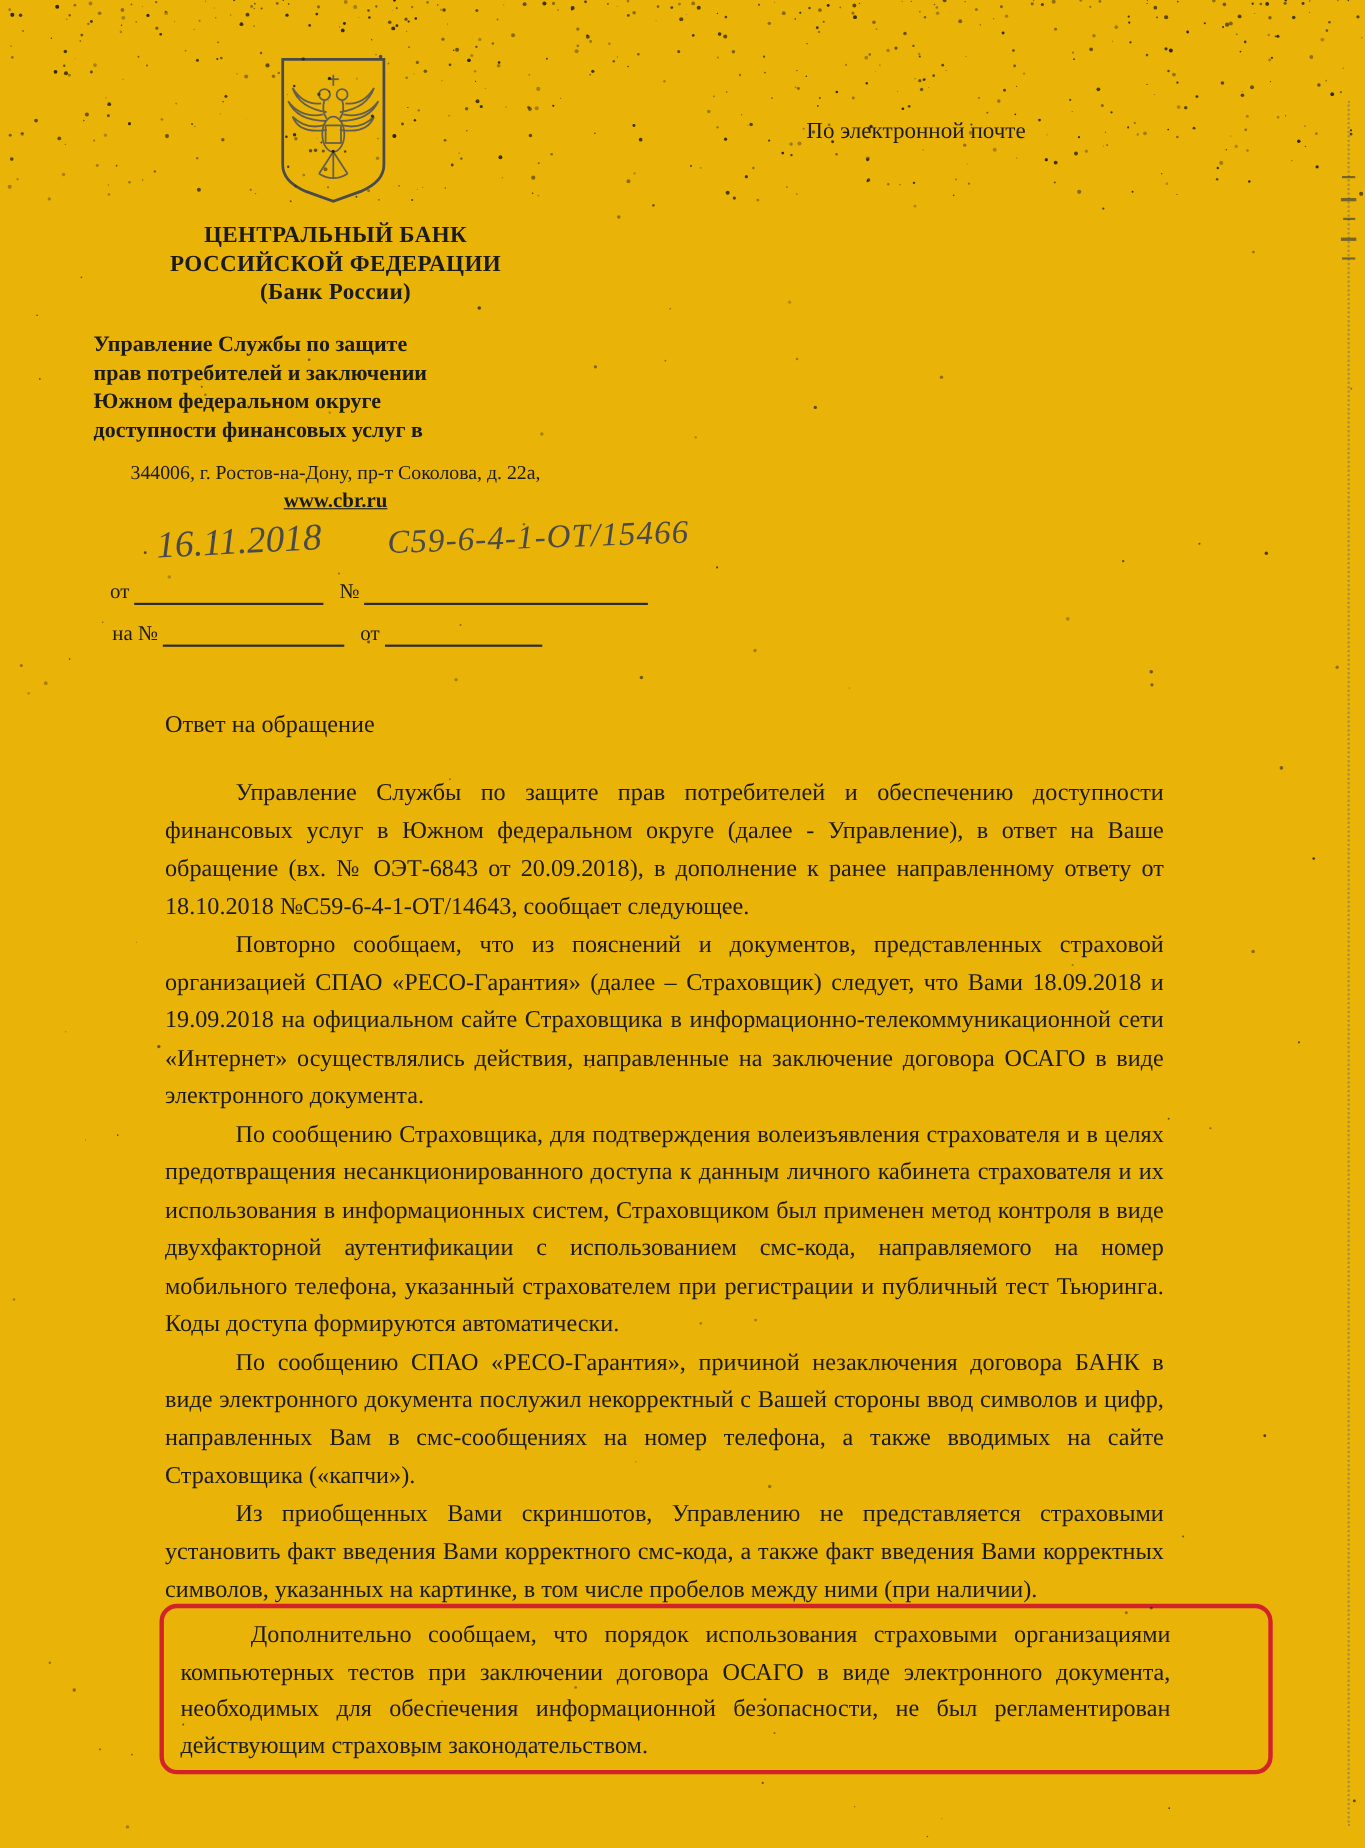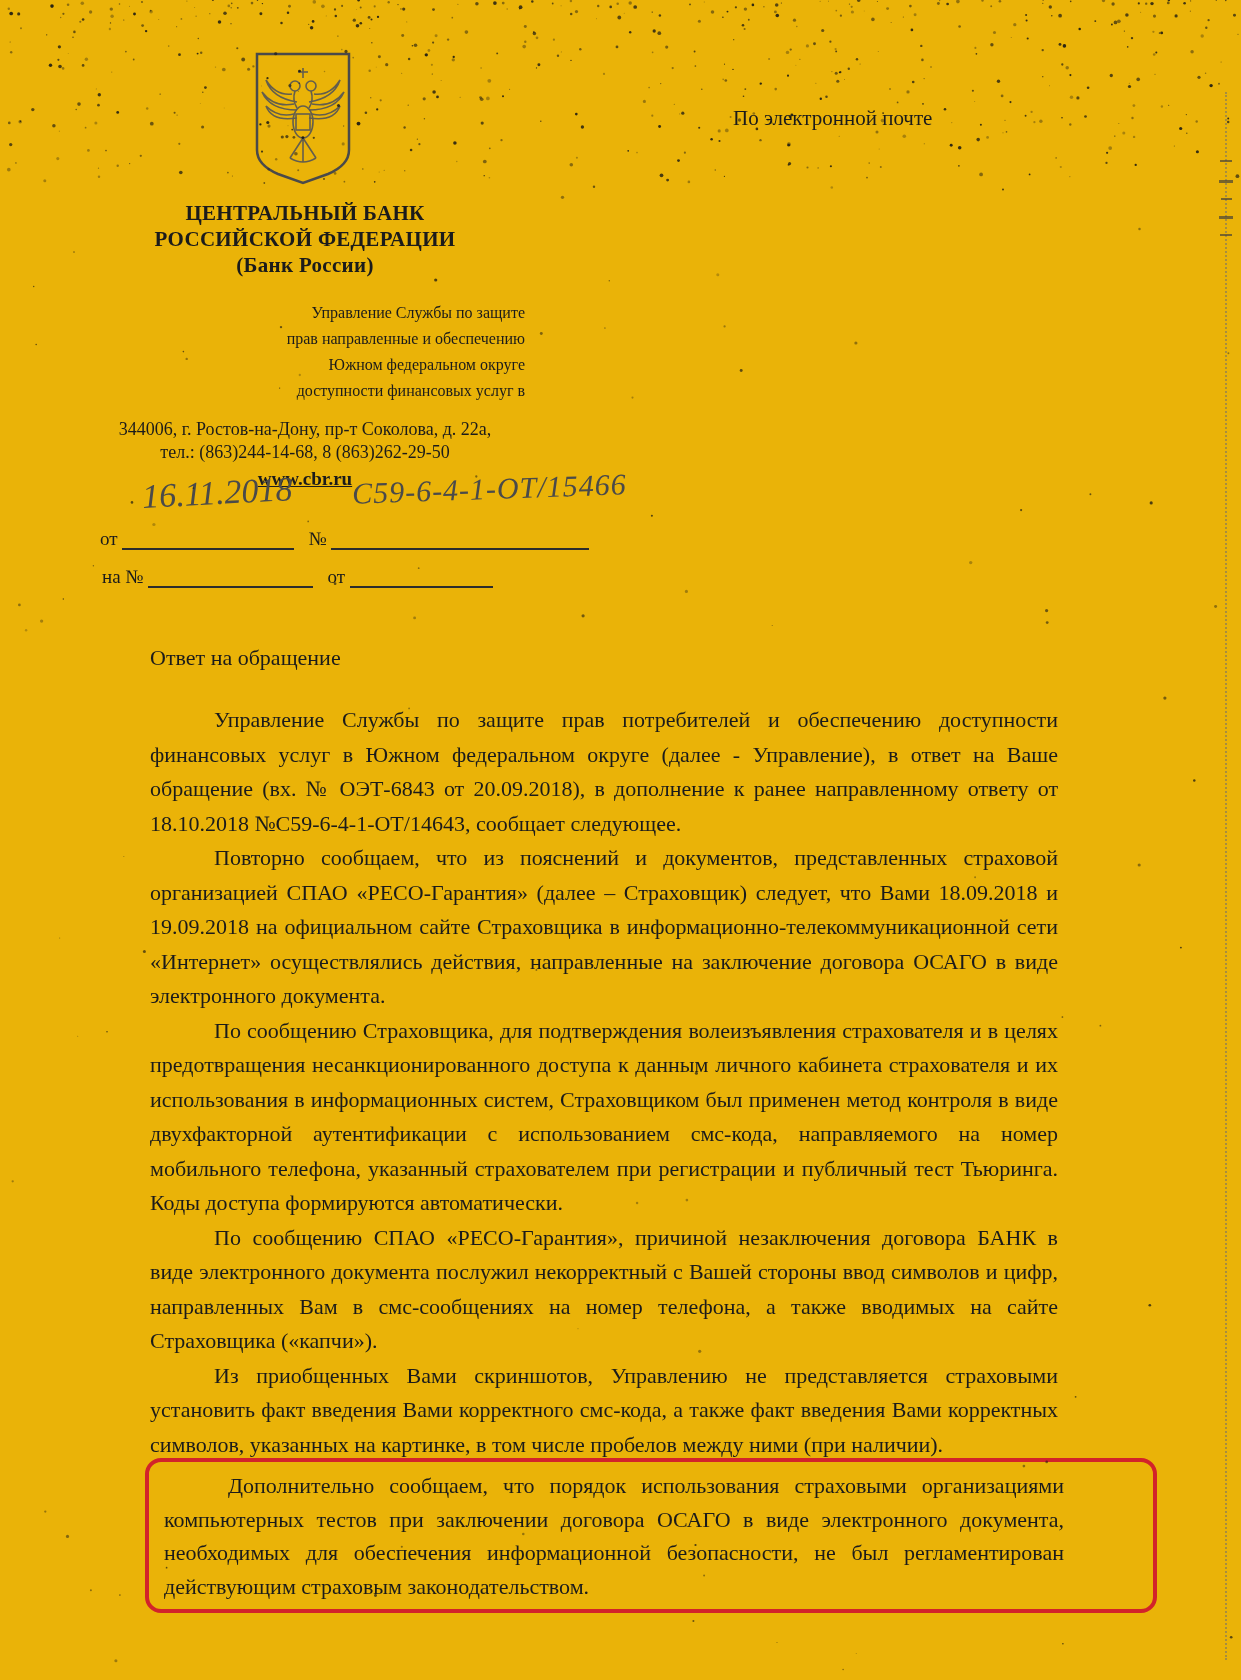--- a/index.html
+++ b/index.html
@@ -8,22 +8,22 @@
     overflow:hidden;font-family:"Liberation Serif",serif;color:#1b1b1b;
   }
   .noise-svg{position:absolute;left:0;top:0;pointer-events:none;z-index:5;}
   .delivery{position:absolute;left:733px;top:106px;font-size:21px;z-index:2;}
   .crest{position:absolute;left:252px;top:50px;width:102px;height:138px;z-index:2;}
   .bank-title{
     position:absolute;left:85px;top:200px;width:440px;text-align:center;
     font-weight:bold;font-size:21px;line-height:26px;letter-spacing:.3px;z-index:2;
   }
   .dept{
-    position:absolute;left:85px;top:300px;width:440px;text-align:right;
-    font-weight:normal;font-size:16px;line-height:26px;z-index:2;
+    position:absolute;left:85px;top:300px;width:440px;text-align:left;
+    font-weight:bold;font-size:20px;line-height:26px;z-index:2;
   }
   .addr{
     position:absolute;left:65px;top:418px;width:480px;text-align:center;
     font-size:18px;line-height:23px;z-index:2;
   }
   .website{font-weight:bold;font-size:19px;text-decoration:underline;margin-top:3px;display:inline-block;color:#1b1b1b;}
   .ref-row1{position:absolute;left:100px;top:528px;font-size:19px;z-index:2;}
   .ref-row2{position:absolute;left:102px;top:566px;font-size:19px;z-index:2;}
   .blank{display:inline-block;border-bottom:2px solid #2c2c2c;height:20px;vertical-align:bottom;}
   .hand{position:absolute;font-style:italic;color:#4a4a4a;z-index:3;white-space:nowrap;}
@@ -714,28 +714,27 @@
   </div>
 
   <div class="bank-title">
     <div>ЦЕНТРАЛЬНЫЙ БАНК</div>
     <div>РОССИЙСКОЙ ФЕДЕРАЦИИ</div>
     <div>(Банк России)</div>
   </div>
 
   <div class="dept">
     <div>Управление  Службы по защите</div>
-    <div>прав направленные  и обеспечению</div>
+    <div>прав потребителей  и заключении</div>
     <div>Южном  федеральном  округе</div>
     <div>доступности  финансовых  услуг  в</div>
   </div>
 
   <div class="addr">
     <div>344006, г. Ростов-на-Дону, пр-т Соколова, д. 22а,</div>
-    <div>тел.: (863)244-14-68, 8 (863)262-29-50</div>
     <span class="website">www.cbr.ru</span>
   </div>
 
   <div class="ref-row1">
     <span>от</span>
     <span class="blank" style="width:172px;"></span>
     &nbsp;&nbsp;<span>№</span>
     <span class="blank" style="width:258px;"></span>
   </div>
   <div class="hand hand-date">16.11.2018</div>

